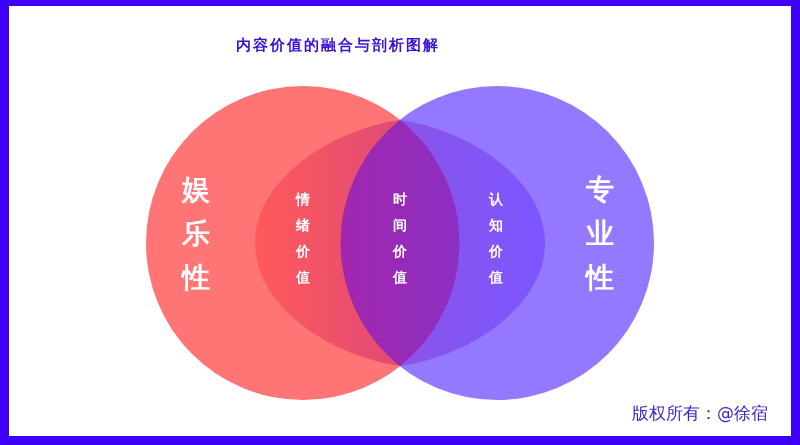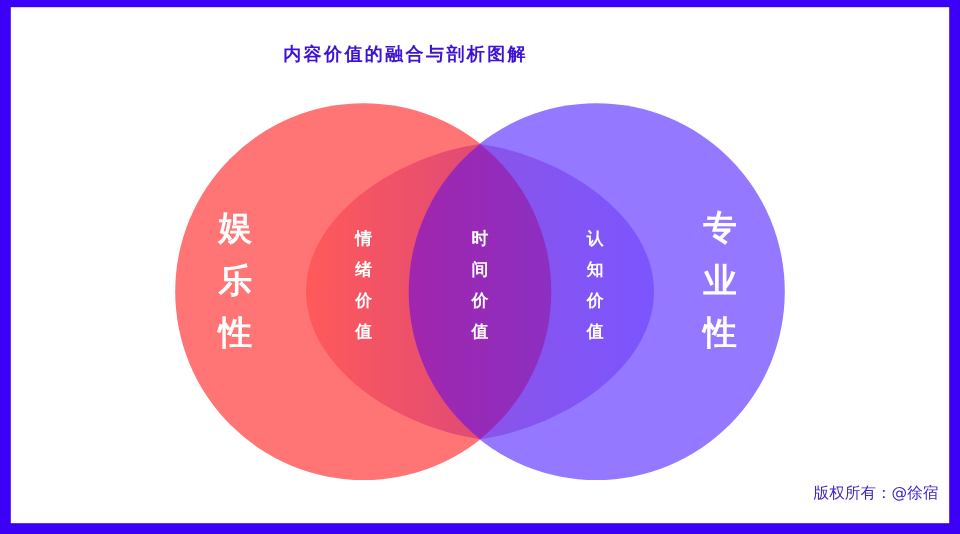--- a/index.html
+++ b/index.html
@@ -18,22 +18,22 @@
       font-size: 15px; font-weight: bold; color: #3d12d6; letter-spacing: 2px;
     }
     svg.venn { position: absolute; left: 0; top: 0; }
     .vlabel {
       position: absolute; color: #ffffff; font-weight: bold; text-align: center;
       display: flex; flex-direction: column; align-items: center;
     }
     .big { font-size: 28px; line-height: 44px; }
     .small { font-size: 14px; line-height: 26px; }
     .copyright {
-      position: absolute; right: 18px; top: 402px;
-      font-size: 13px; color: #3d24c8;
+      position: absolute; right: 32px; top: 402px;
+      font-size: 17px; color: #3d24c8;
     }
   </style>
 </head>
 <body>
 
 <div class="frame"></div>
 
 <div class="title">内容价值的融合与剖析图解</div>
 
 <svg class="venn" width="800" height="445" viewBox="0 0 800 445">

